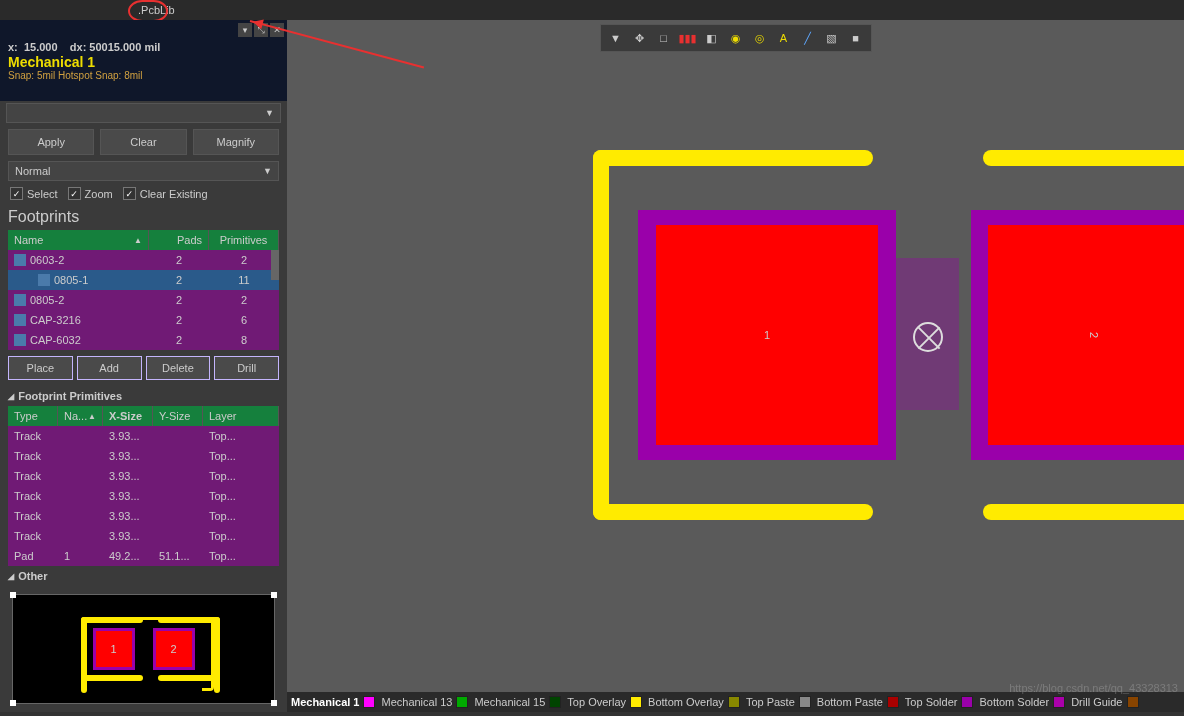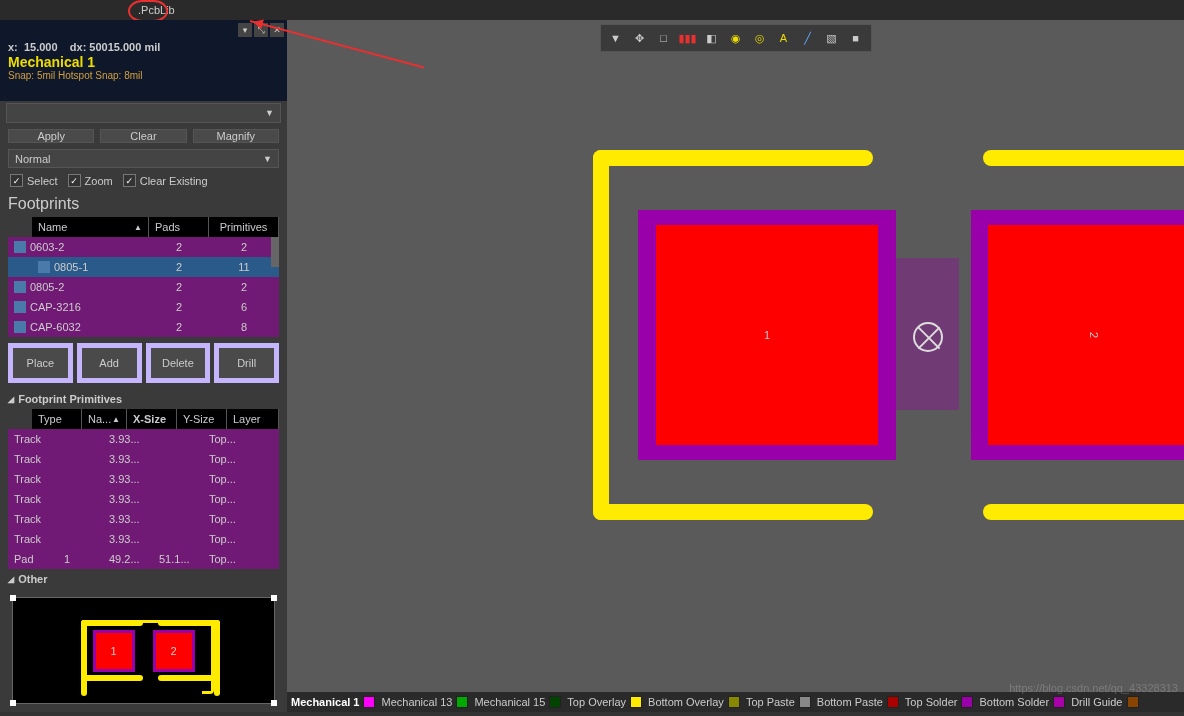--- a/index.html
+++ b/index.html
@@ -19,47 +19,47 @@
   .coord-text { color: #fff; font-size: 11px; font-weight: bold; line-height: 14px; }
   .coord-mech { color: #eedd00; font-weight: bold; font-size: 14px; }
   .coord-snap { color: #d0a040; font-size: 10px; }
   .coord-controls { position: absolute; right: 3px; top: 3px; display: flex; gap: 2px; }
   .coord-btn { width: 14px; height: 14px; background: #444; display: flex; align-items: center; justify-content: center; font-size: 9px; cursor: pointer; }
 
   .dropdown-bar { height: 22px; background: #444; margin: 2px 6px; border: 1px solid #555; display: flex; align-items: center; justify-content: flex-end; padding: 0 6px; }
   .dropdown-arrow { font-size: 9px; }
 
   .btn-row { display: flex; gap: 6px; padding: 4px 8px; }
-  .btn { flex: 1; background: #4a4a4a; border: 1px solid #555; height: 14px; display: flex; align-items: center; justify-content: center; cursor: pointer; }
+  .btn { flex: 1; background: #4a4a4a; border: 1px solid #555; height: 26px; display: flex; align-items: center; justify-content: center; cursor: pointer; }
 
   .select-normal { margin: 2px 8px; height: 22px; background: #444; border: 1px solid #555; display: flex; align-items: center; justify-content: space-between; padding: 0 6px; }
 
   .check-row { display: flex; gap: 10px; padding: 4px 10px; align-items: center; }
   .check-item { display: flex; align-items: center; gap: 4px; }
   .checkbox { width: 13px; height: 13px; background: #333; border: 1px solid #777; display: flex; align-items: center; justify-content: center; font-size: 9px; color: #fff; }
 
   .section-header { background: #3a3a3a; padding: 4px 8px; font-size: 16px; }
 
   .table { margin: 0 8px; }
-  .table-head { display: flex; background: #000000; margin-left: 24px; }
+  .table-head { display: flex; background: #15803d; }
   .th { padding: 4px 6px; border-right: 1px solid #555; }
   .th-name { flex: 1; display: flex; justify-content: space-between; align-items: center; }
-  .th-pads { width: 60px; text-align: left; }
+  .th-pads { width: 60px; text-align: right; }
   .th-prim { width: 70px; text-align: center; }
   .table-body { background: #701a75; position: relative; }
   .tr { display: flex; padding: 2px 0; }
   .tr.selected { background: #2a5a8a; padding-left: 24px; }
   .td-name { flex: 1; padding: 2px 6px; display: flex; align-items: center; gap: 4px; }
   .td-pads { width: 60px; text-align: center; padding: 2px; }
   .td-prim { width: 70px; text-align: center; padding: 2px; }
   .file-icon { width: 12px; height: 12px; background: #4a7aaa; display: inline-block; }
   .scroll-thumb { position: absolute; right: 0; top: 0; width: 8px; height: 30px; background: #666; }
 
   .btn-row-4 { display: flex; gap: 4px; padding: 6px 8px; }
-  .btn-sm { flex: 1; background: #4a4a4a; border: 5px solid #c4b5fd; height: 40px; display: flex; align-items: center; justify-content: center; cursor: pointer; font-size: 11px; }
+  .btn-sm { flex: 1; background: #4a4a4a; border: 1px solid #c4b5fd; height: 24px; display: flex; align-items: center; justify-content: center; cursor: pointer; font-size: 11px; }
 
   .collapse-header { padding: 4px 8px; font-weight: bold; display: flex; align-items: center; gap: 4px; }
   .collapse-tri { font-size: 8px; }
 
   .prim-table .th-type { width: 50px; }
   .prim-table .th-na { width: 45px; display:flex; justify-content: space-between; align-items:center; }
   .prim-table .th-xs { width: 50px; font-weight: bold; }
   .prim-table .th-ys { width: 50px; }
   .prim-table .th-layer { flex: 1; }
   .prim-table .td-type { width: 50px; padding: 2px 6px; }

